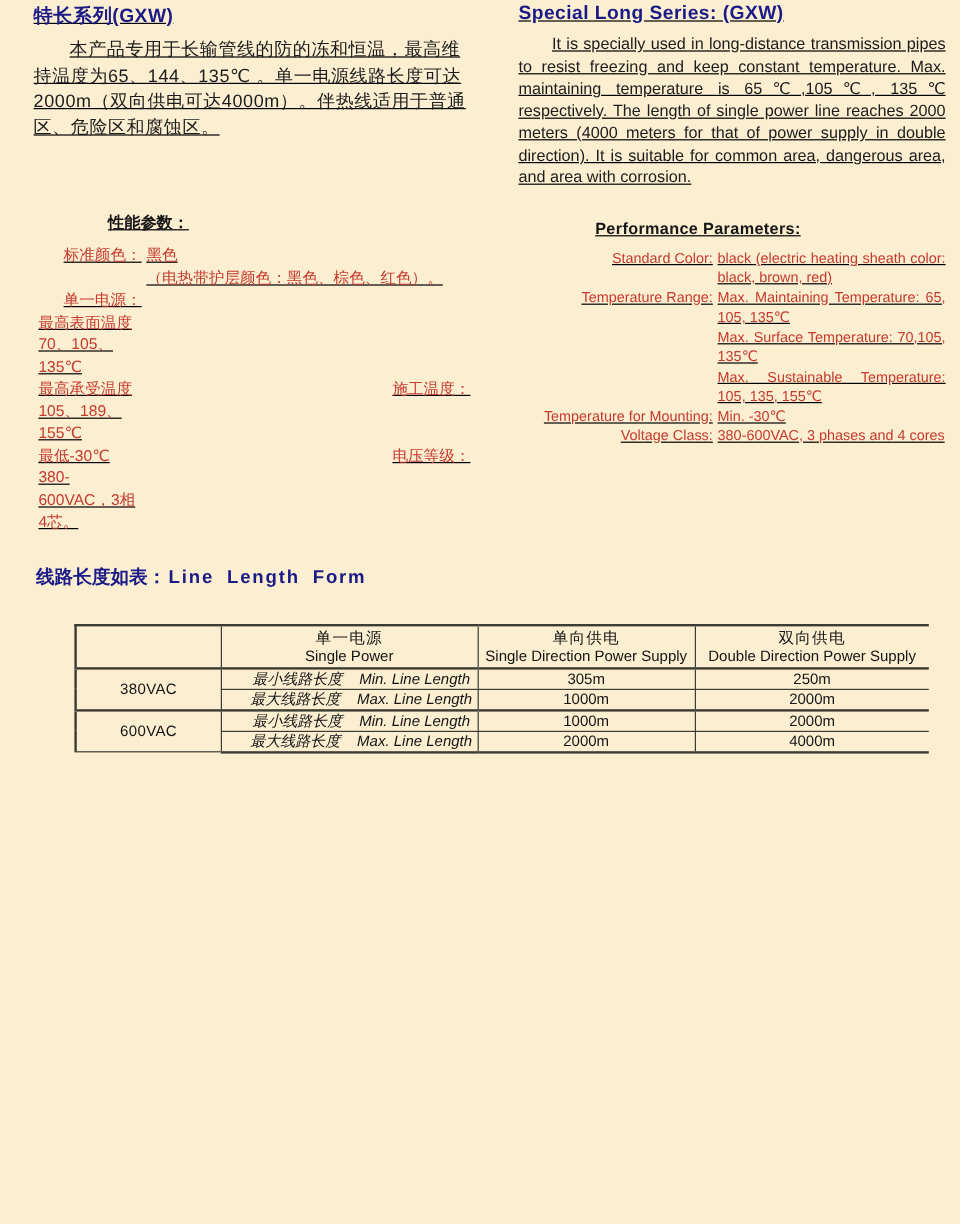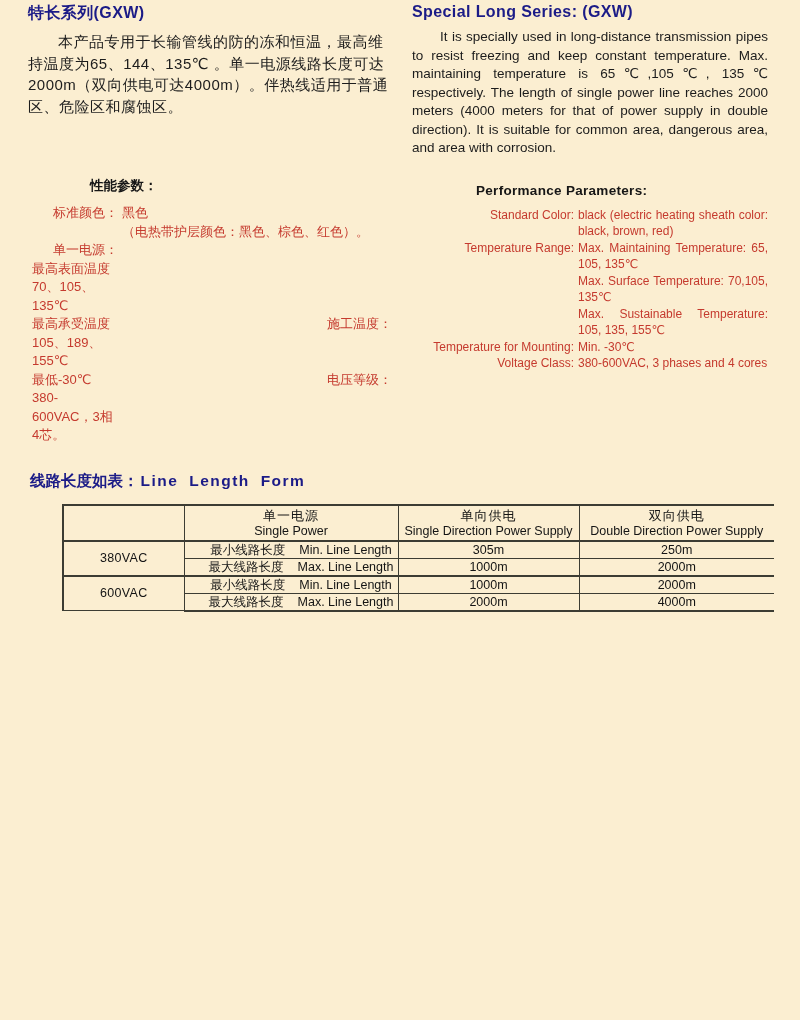--- a/index.html
+++ b/index.html
@@ -17,24 +17,25 @@
   .page {
     width: 800px;
     height: 1020px;
     background: var(--background);
     overflow: hidden;
     padding-top: 3px;
   }
   .top-grid {
     display: grid;
     grid-template-columns: 364px 356px;
-    column-gap: 20px;
+    column-gap: 40px;
     padding-left: 28px;
     align-items: start;
     min-height: 362px;
+    text-decoration: underline;
   }
   .sec-title {
     color: var(--heading-navy);
     font-size: 16px;
     font-weight: bold;
     letter-spacing: 0.4px;
     margin-bottom: 7px;
   }
   .para-zh {
     color: var(--text-black);
@@ -76,21 +77,21 @@
   .table-section { margin-top: 26px; }
   .table-title {
     margin-left: 30px;
     color: var(--heading-navy);
     font-weight: bold;
     font-size: 15.5px;
   }
   .table-title .en-part { letter-spacing: 1.5px; word-spacing: 5px; margin-left: 2px; }
   table.llf {
     border-collapse: collapse;
-    margin: 12px 0 0 62px;
+    margin: 28px 0 0 62px;
     table-layout: fixed;
     width: 711px;
     color: #141414;
   }
   table.llf td {
     border: 1px solid var(--table-border);
     text-align: center;
     vertical-align: middle;
     overflow: hidden;
     white-space: nowrap;
@@ -98,21 +99,21 @@
   table.llf td:last-child { border-right: none; }
   table.llf td.left-edge { border-left: 2px solid var(--table-border); }
   tr.hdr td { border-top: 2px solid var(--table-border); height: 36px; }
   tr.thick-top td { border-top: 2px solid var(--table-border); }
   tr.row-bottom td, td.vb { border-bottom: 2px solid var(--table-border); }
   tr.data-row { height: 17px; }
   tr.data-row td { font-size: 12.5px; line-height: 16px; }
   .hdr-zh { font-size: 13px; line-height: 17px; letter-spacing: 1px; }
   .hdr-en { font-size: 12.5px; line-height: 15px; }
   td.voltage-cell { font-size: 13px; letter-spacing: 0.3px; }
-  td.type-cell { text-align: left; padding-left: 20px; }
+  td.type-cell { text-align: left; padding-left: 20px; font-style: italic; }
   .type-en { margin-left: 14px; }
 </style>
 </head>
 <body>
 
 <div class="page">
 
   <div class="top-grid">
 
     <div class="col-left">

